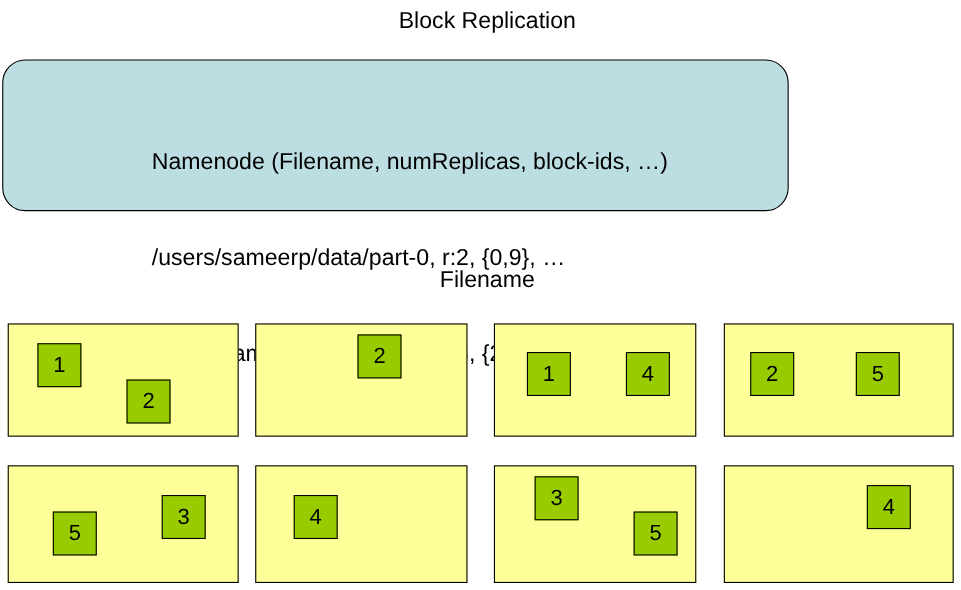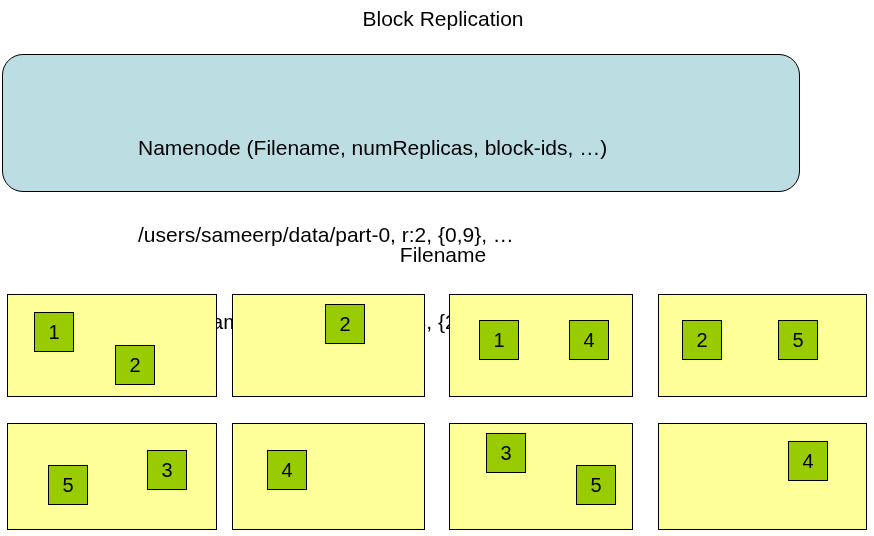--- a/index.html
+++ b/index.html
@@ -20,21 +20,21 @@
     width: 100%;
     text-align: center;
     font-size: 21px;
     line-height: 26px;
     white-space: pre;
   }
   .namenode-box {
     position: absolute;
     left: 2px;
     top: 54px;
-    width: 798px;
+    width: 715px;
     height: 138px;
     background: #bcdde2;
     border: 1.5px solid #000000;
     border-radius: 21px;
     box-sizing: border-box;
   }
   .namenode-text {
     position: absolute;
     left: 135px;
     top: 20px;

